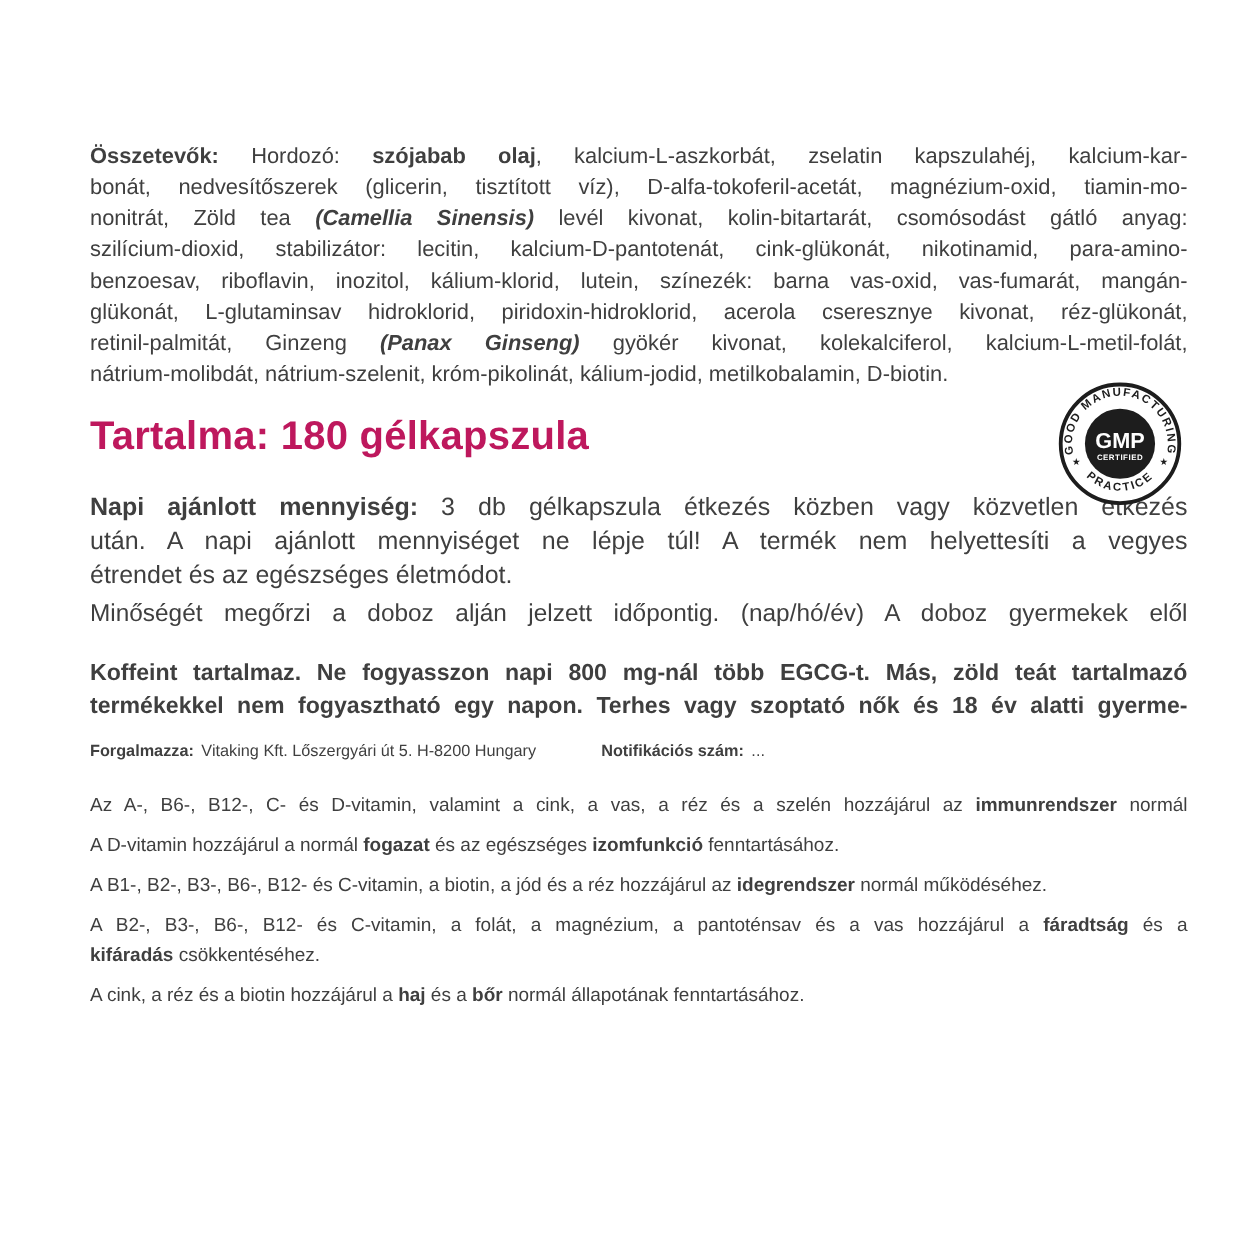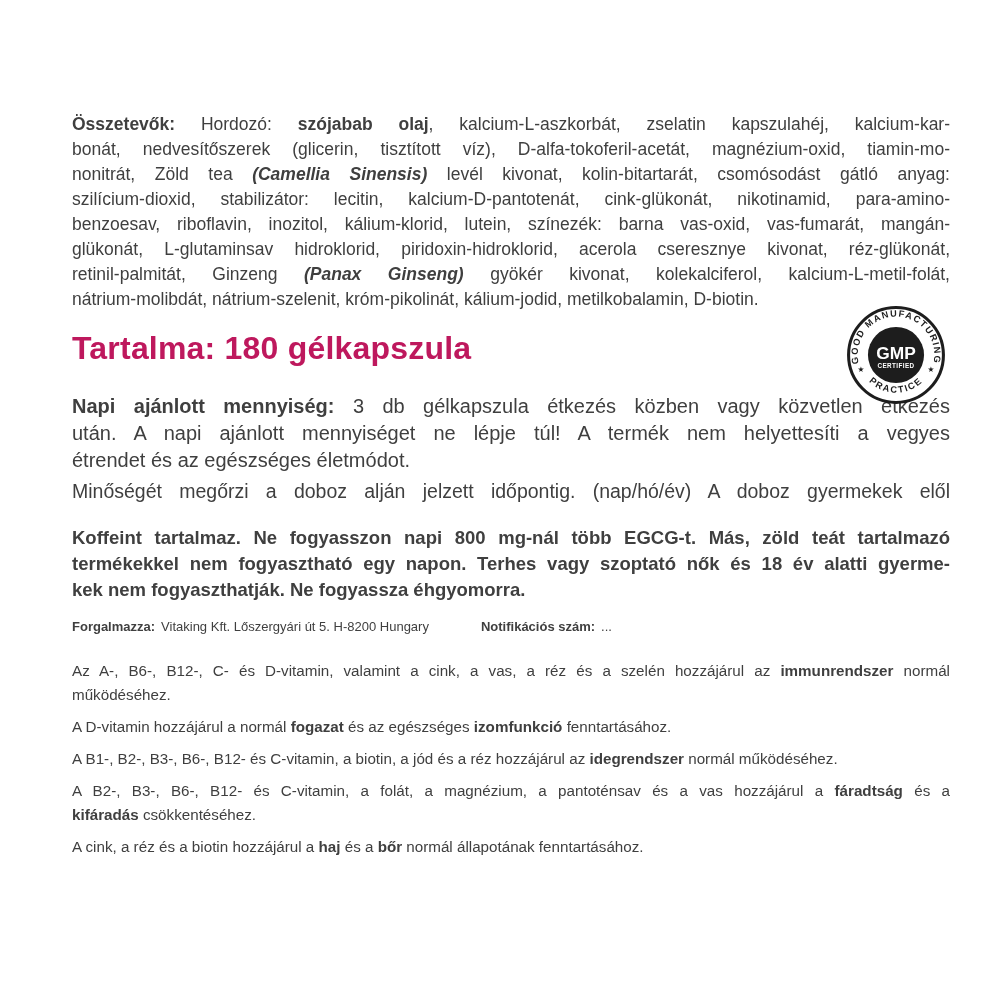--- a/index.html
+++ b/index.html
@@ -62,31 +62,29 @@
       <div class="ln last"><span>étrendet és az egészséges életmódot.</span></div>
     </div>
 
   <div class="storage">
       <div class="ln"><span>Minőségét megőrzi a doboz alján jelzett időpontig. (nap/hó/év) A doboz gyermekek elől</span></div>
     </div>
 
   <div class="caffeine">
       <div class="ln"><span class="b">Koffeint tartalmaz. Ne fogyasszon napi 800 mg-nál több EGCG-t. Más, zöld teát tartalmazó</span></div>
       <div class="ln"><span class="b">termékekkel nem fogyasztható egy napon. Terhes vagy szoptató nők és 18 év alatti gyerme-</span></div>
-      <div class="ln last"><span class="b">kek nem fogyaszthatják. Ne fogyassza éhgyomorra.</span></div>
     </div>
 
   <div class="distributor">
     <span class="lbl">Forgalmazza:</span><span>Vitaking Kft. Lőszergyári út 5. H-8200 Hungary</span><span class="gap"></span><span class="lbl">Notifikációs szám:</span><span>...</span>
   </div>
 
   <div class="claims">
     <div class="claim">
         <div class="ln"><span>Az A-, B6-, B12-, C- és D-vitamin, valamint a cink, a vas, a réz és a szelén hozzájárul az </span><span class="b">immunrendszer</span><span> normál</span></div>
-        <div class="ln last"><span>működéséhez.</span></div>
       </div>
     <div class="claim">
         <div class="ln last"><span>A D-vitamin hozzájárul a normál </span><span class="b">fogazat</span><span> és az egészséges </span><span class="b">izomfunkció</span><span> fenntartásához.</span></div>
       </div>
     <div class="claim">
         <div class="ln last"><span>A B1-, B2-, B3-, B6-, B12- és C-vitamin, a biotin, a jód és a réz hozzájárul az </span><span class="b">idegrendszer</span><span> normál működéséhez.</span></div>
       </div>
     <div class="claim">
         <div class="ln"><span>A B2-, B3-, B6-, B12- és C-vitamin, a folát, a magnézium, a pantoténsav és a vas hozzájárul a </span><span class="b">fáradtság</span><span> és a</span></div>
         <div class="ln last"><span class="b">kifáradás</span><span> csökkentéséhez.</span></div>

